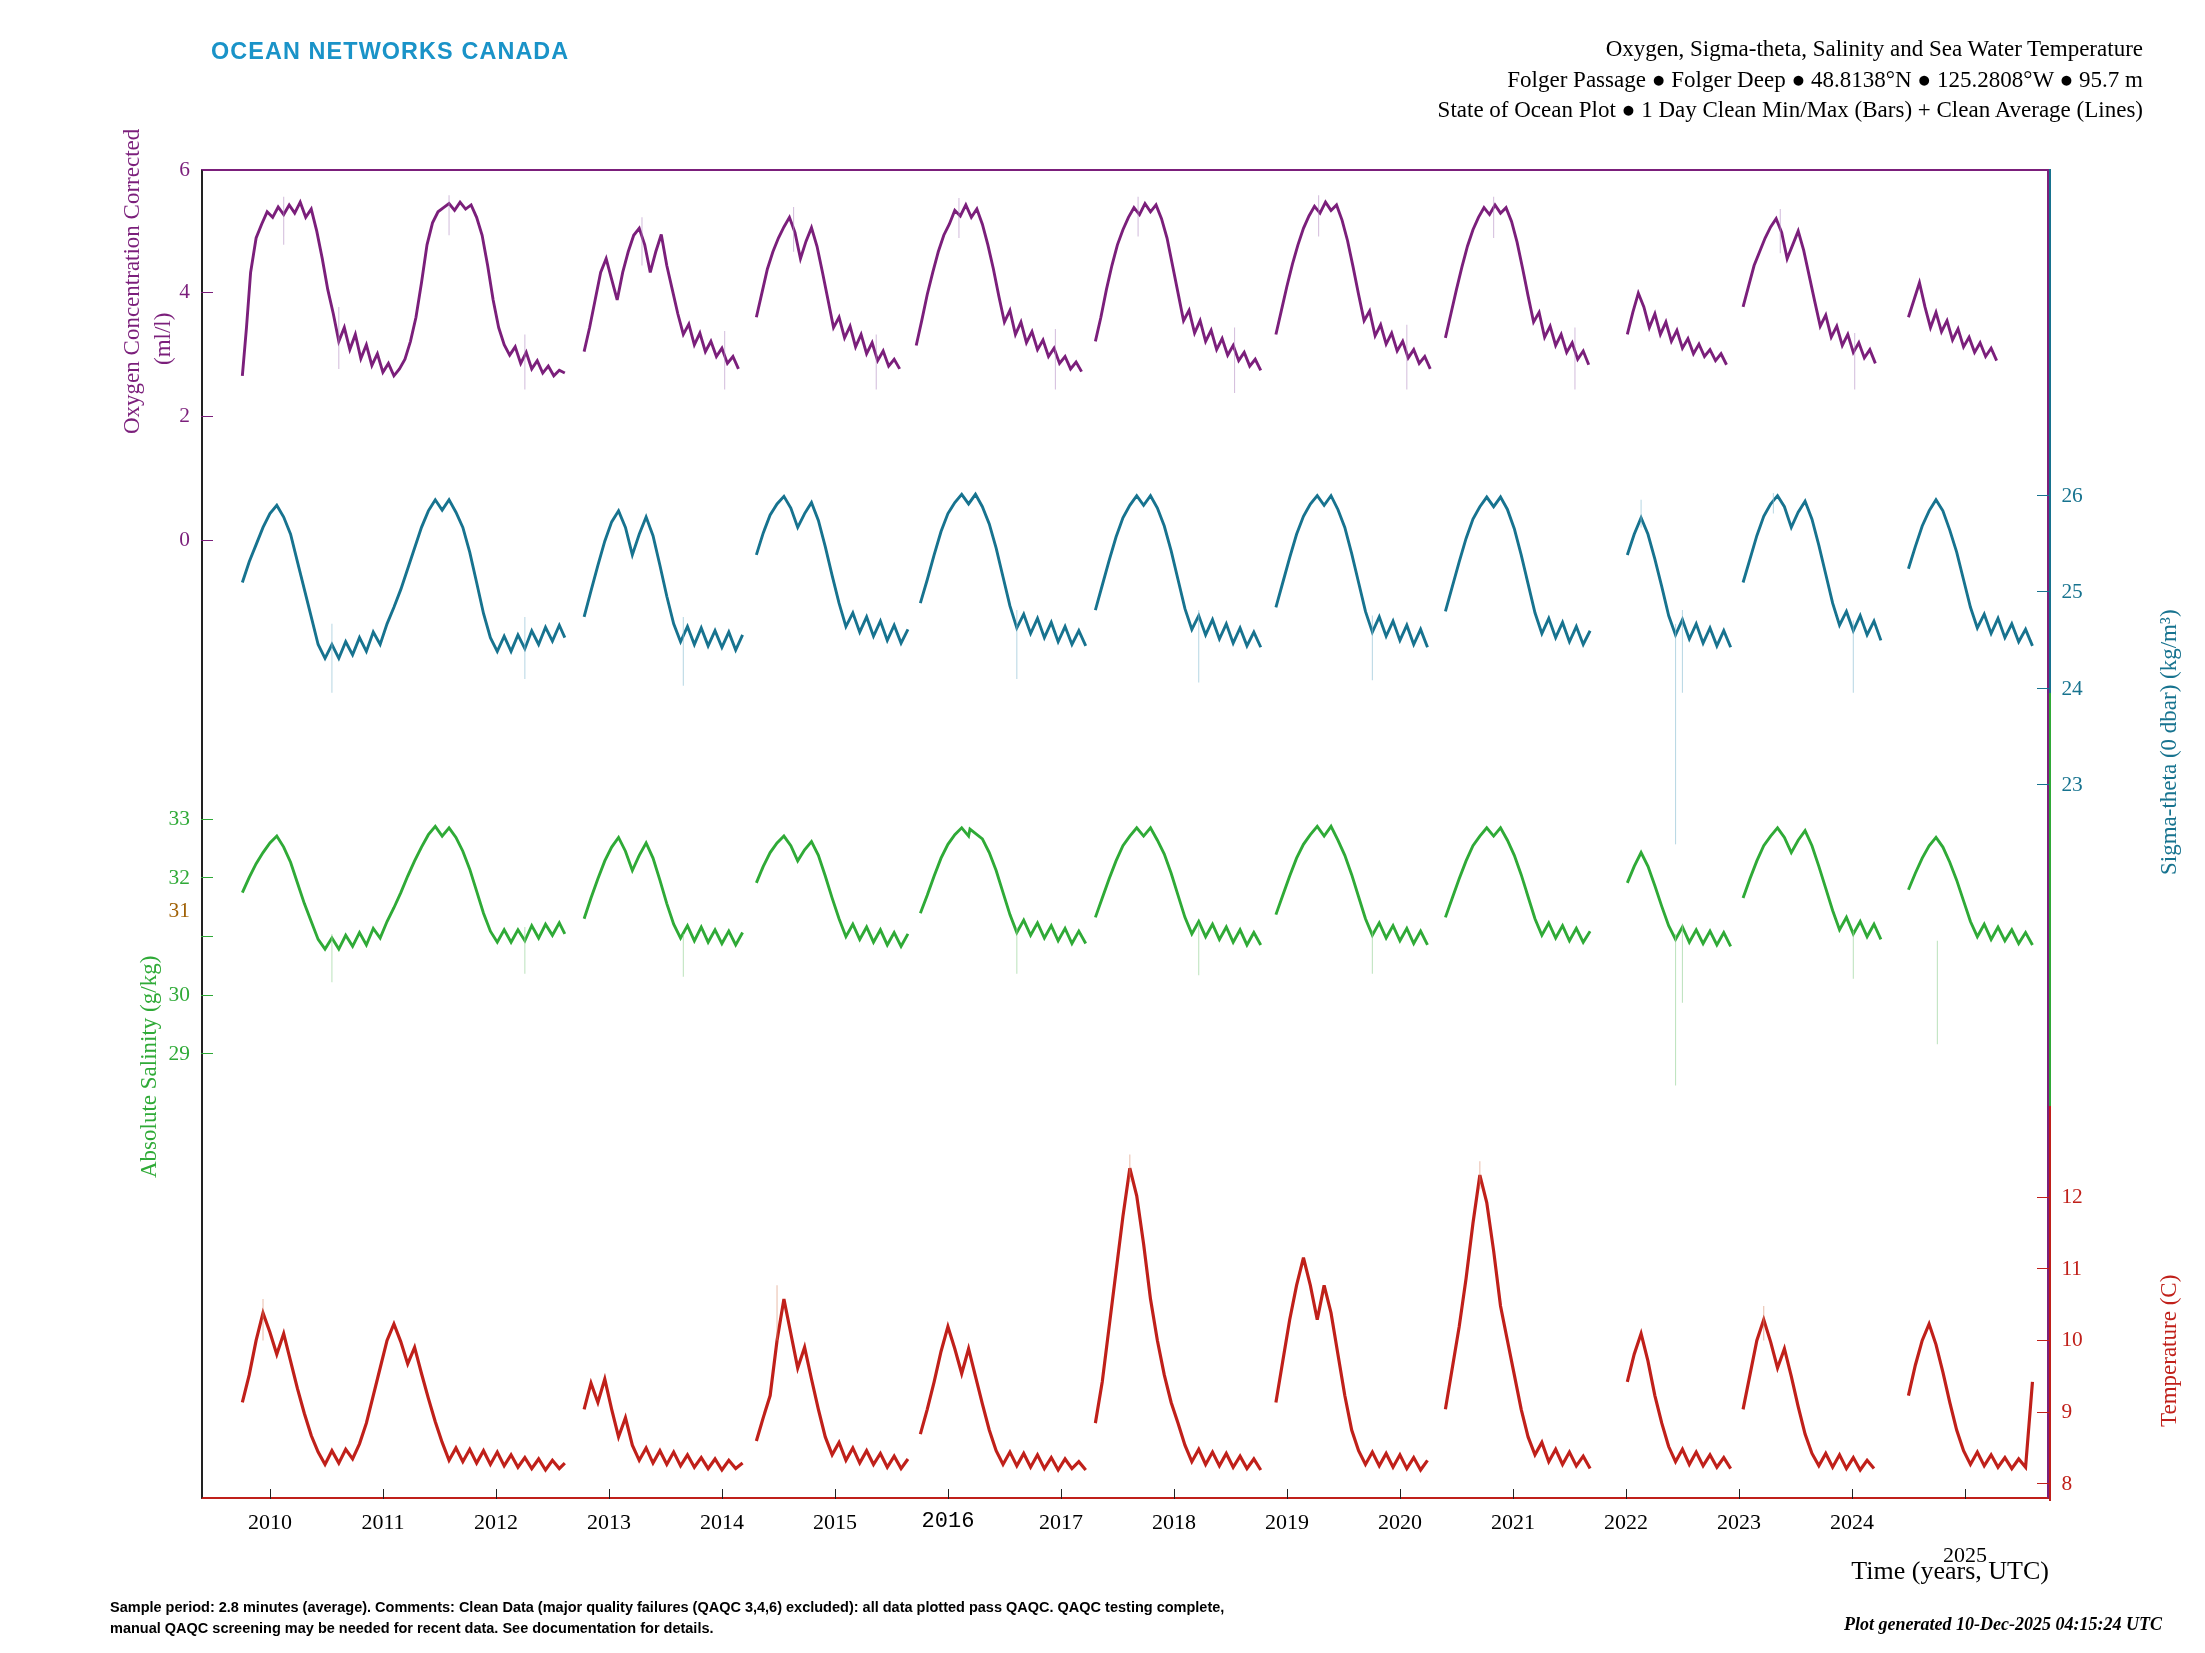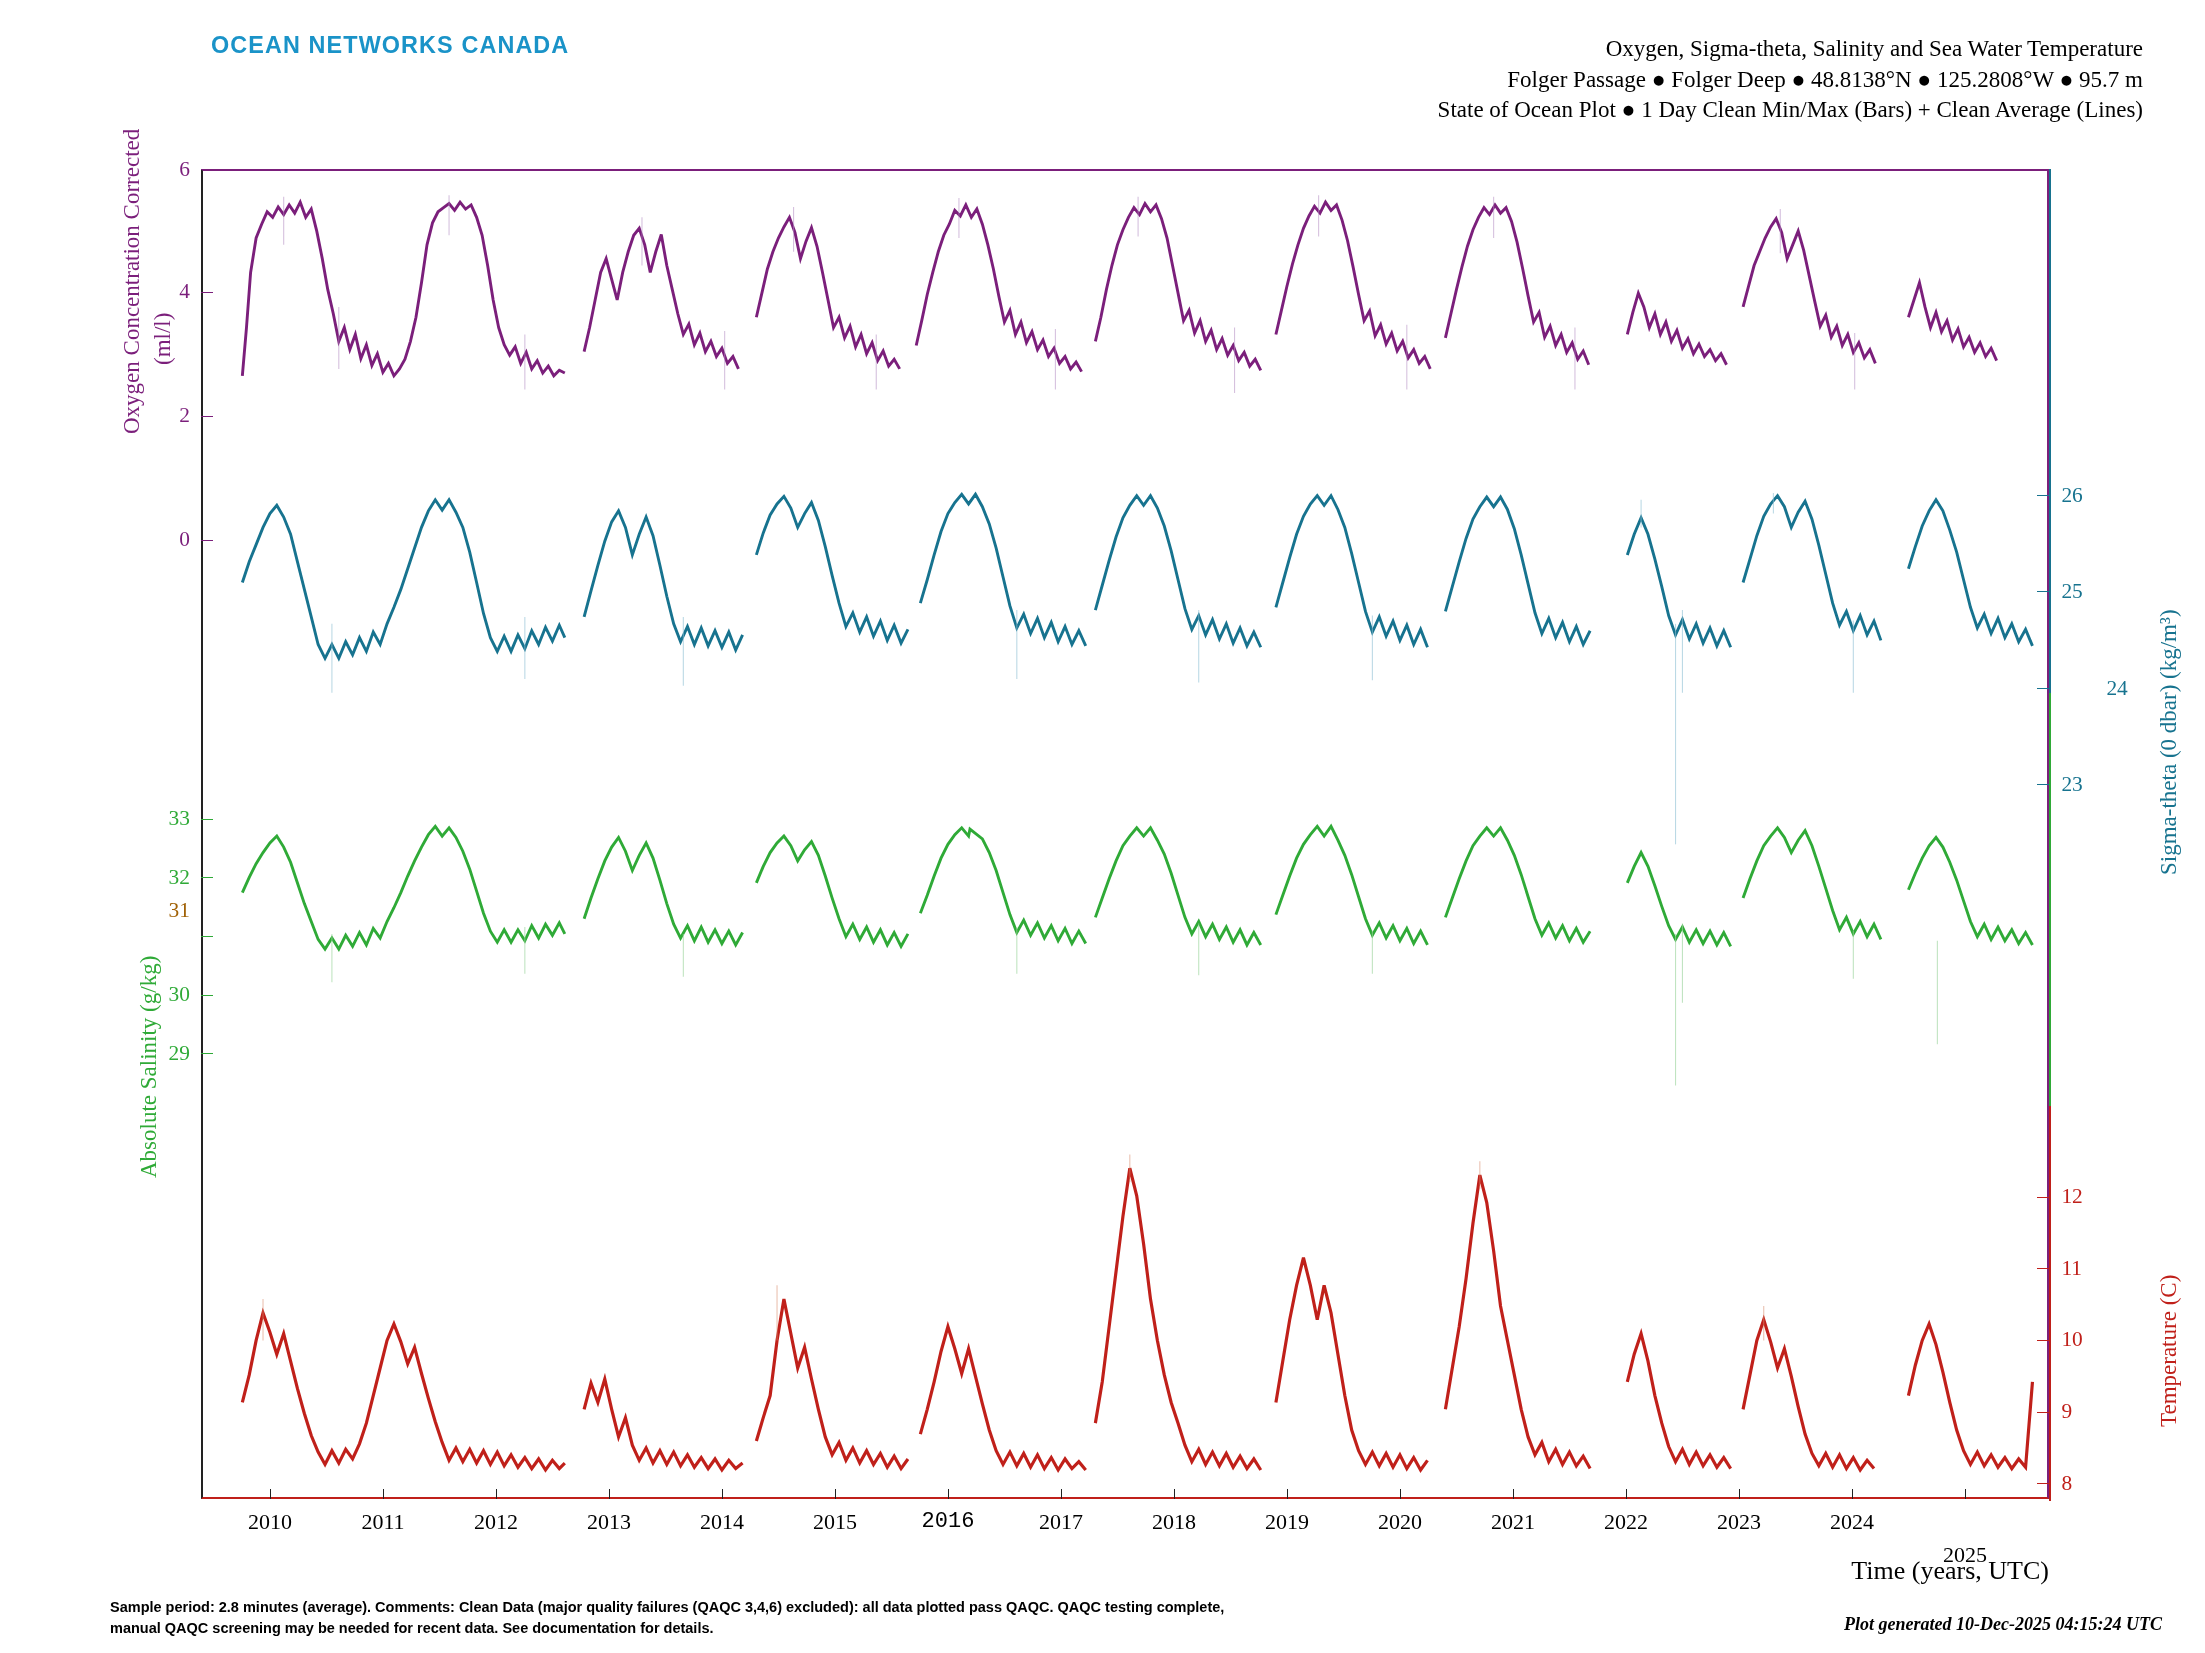--- a/index.html
+++ b/index.html
@@ -13,21 +13,21 @@
     font-family: "Liberation Serif", serif;
     color: #000;
     position: relative;
     overflow: hidden;
   }
 
   
   #brand {
     position: absolute;
     left: 211px;
-    top: 32px;
+    top: 38px;
     font-family: "Liberation Sans", sans-serif;
     font-weight: bold;
     font-size: 23.4px;
     letter-spacing: 1.1px;
     color: #1a93c8;
   }
   #title-block {
     position: absolute;
     right: 62px;
     top: 34px;
@@ -282,21 +282,21 @@
   <div class="ytick" style="right:calc(100% + 11px);top:813px;color:#2faa37;">30</div>
   <div class="ytick" style="right:calc(100% + 11px);top:872px;color:#2faa37;">29</div>
   <div class="tickmark" style="left:0;top:650px;width:12.4px;background:#2faa37;"></div>
   <div class="tickmark" style="left:0;top:708px;width:12.4px;background:#2faa37;"></div>
   <div class="tickmark" style="left:0;top:767px;width:12.4px;background:#2faa37;"></div>
   <div class="tickmark" style="left:0;top:826px;width:12.4px;background:#2faa37;"></div>
   <div class="tickmark" style="left:0;top:884px;width:12.4px;background:#2faa37;"></div>
 
   <div class="ytick-r" style="left:calc(100% + 12.4px);top:314px;color:#17738f;">26</div>
   <div class="ytick-r" style="left:calc(100% + 12.4px);top:410px;color:#17738f;">25</div>
-  <div class="ytick-r" style="left:calc(100% + 12.4px);top:507px;color:#17738f;margin-left:45px;">24</div>
+  <div class="ytick-r" style="left:calc(100% + 12.4px);top:507px;color:#17738f;">24</div>
   <div class="ytick-r" style="left:calc(100% + 12.4px);top:603px;color:#17738f;">23</div>
   <div class="tickmark" style="right:0;top:326px;width:12.4px;background:#17738f;"></div>
   <div class="tickmark" style="right:0;top:422px;width:12.4px;background:#17738f;"></div>
   <div class="tickmark" style="right:0;top:519px;width:12.4px;background:#17738f;"></div>
   <div class="tickmark" style="right:0;top:615px;width:12.4px;background:#17738f;"></div>
 
   <div class="ytick-r" style="left:calc(100% + 12.4px);top:1015px;color:#c0201a;">12</div>
   <div class="ytick-r" style="left:calc(100% + 12.4px);top:1087px;color:#c0201a;">11</div>
   <div class="ytick-r" style="left:calc(100% + 12.4px);top:1158px;color:#c0201a;">10</div>
   <div class="ytick-r" style="left:calc(100% + 12.4px);top:1230px;color:#c0201a;">9</div>

